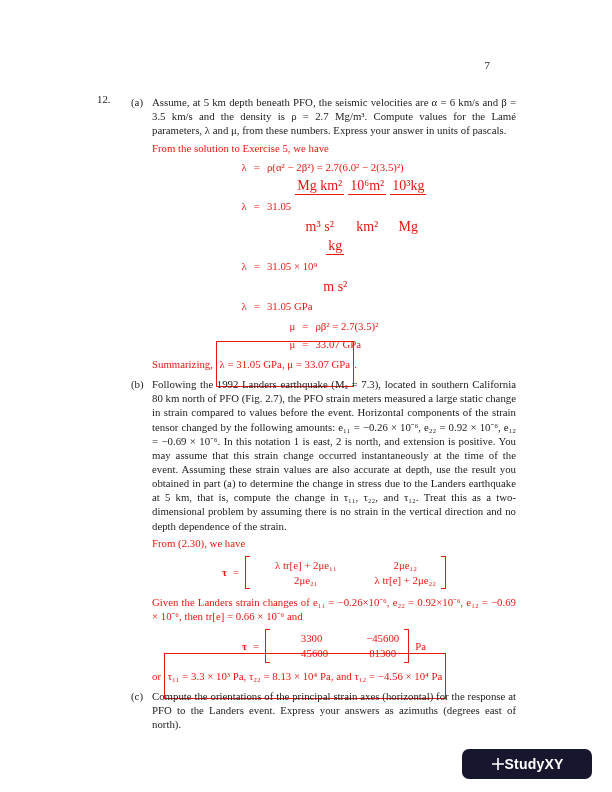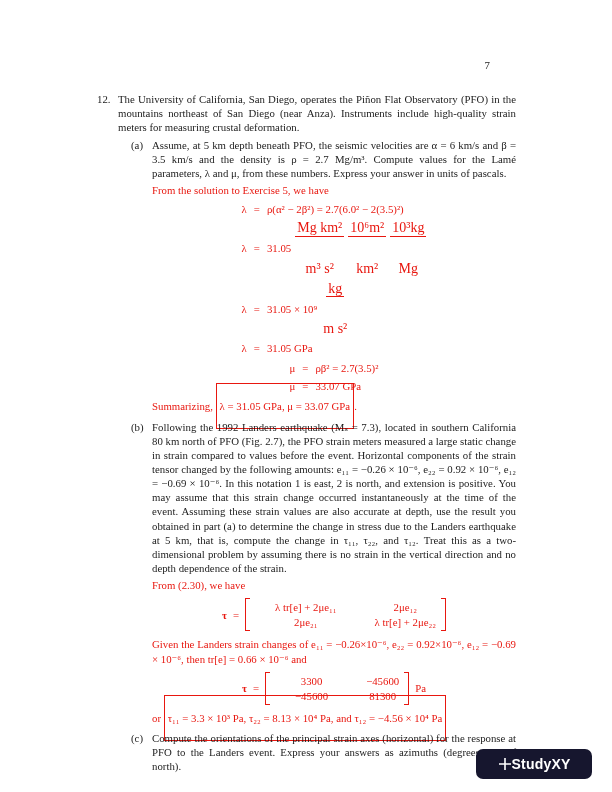--- a/index.html
+++ b/index.html
@@ -8,21 +8,21 @@
     background:#ffffff;
     font-family:"Liberation Serif","DejaVu Serif",serif;
     color:#1c1c1c;
     font-size:10.8px;
     line-height:1.31;
     position:relative;
     overflow:hidden;
   }
   .content { position:absolute; left:97px; top:58px; width:419px; }
   .page-number { text-align:right; padding-right:26px; margin-bottom:20px; }
-  .problem { display:grid; grid-template-columns:21px 1fr; }
+  .problem { display:grid; grid-template-columns:21px 1fr;font-family:Liberation Serif, serif; }
   .plabel { display:block; }
   p.just { text-align:justify; margin-bottom:3px; }
   .part { display:grid; grid-template-columns:21px 1fr; margin-left:13px; margin-top:3px; }
   .red { color:#e8170f; }
   .eqgrid {
     display:grid; grid-template-columns:max-content max-content max-content;
     column-gap:7px; row-gap:4px; width:fit-content; margin:5px auto 6px;
     align-items:center;
   }
   .eqgrid .lhs { justify-self:end; }
@@ -36,39 +36,38 @@
   .bracket.left  { border-left:1.2px solid currentColor;  border-top:1.2px solid currentColor; border-bottom:1.2px solid currentColor; }
   .bracket.right { border-right:1.2px solid currentColor; border-top:1.2px solid currentColor; border-bottom:1.2px solid currentColor; }
   .mgrid { display:grid; grid-template-columns:auto auto; column-gap:18px; row-gap:1px; padding:2px 5px; }
   .mgrid span { text-align:center;margin-left:20px; }
   .box { border:1px solid currentColor; padding:16px 3px; }
   .boldsym { font-weight:bold; }
   .resultline { margin:4px 0 3px; }
   .logo {
     position:absolute; right:20px; bottom:13px;
     background:#16162e; border-radius:7px;
-    height:30px; width:116px;
+    height:30px; width:130px;
     display:flex; align-items:center; justify-content:center; 
     font-family:"Liberation Sans",sans-serif; color:#ffffff;
   }
   .logo .brand { font-weight:700; font-size:14px; letter-spacing:0.2px; }
   .logo .brand b { font-weight:800; }
 </style>
 </head>
 <body>
 
 <div class="content">
 
   <div class="page-number">7</div>
 
   <div class="problem">
     <span class="plabel">12.</span>
     <div class="pbody">
 
-      <p class="just">The University of California, San Diego, operates the Piñon Flat Observatory (PFO) in the mountains northeast of San Diego (near Anza). Instruments include high-quality strain meters for measuring crustal deformation.</p>
 
       <div class="part">
         <span class="plabel">(a)</span>
         <div>
           <p class="just">Assume, at 5 km depth beneath PFO, the seismic velocities are α = 6 km/s and β = 3.5 km/s and the density is ρ = 2.7 Mg/m³. Compute values for the Lamé parameters, λ and μ, from these numbers. Express your answer in units of pascals.</p>
           <p class="red">From the solution to Exercise 5, we have</p>
 
           <div class="eqgrid red">
 
             <span class="lhs">λ</span>

